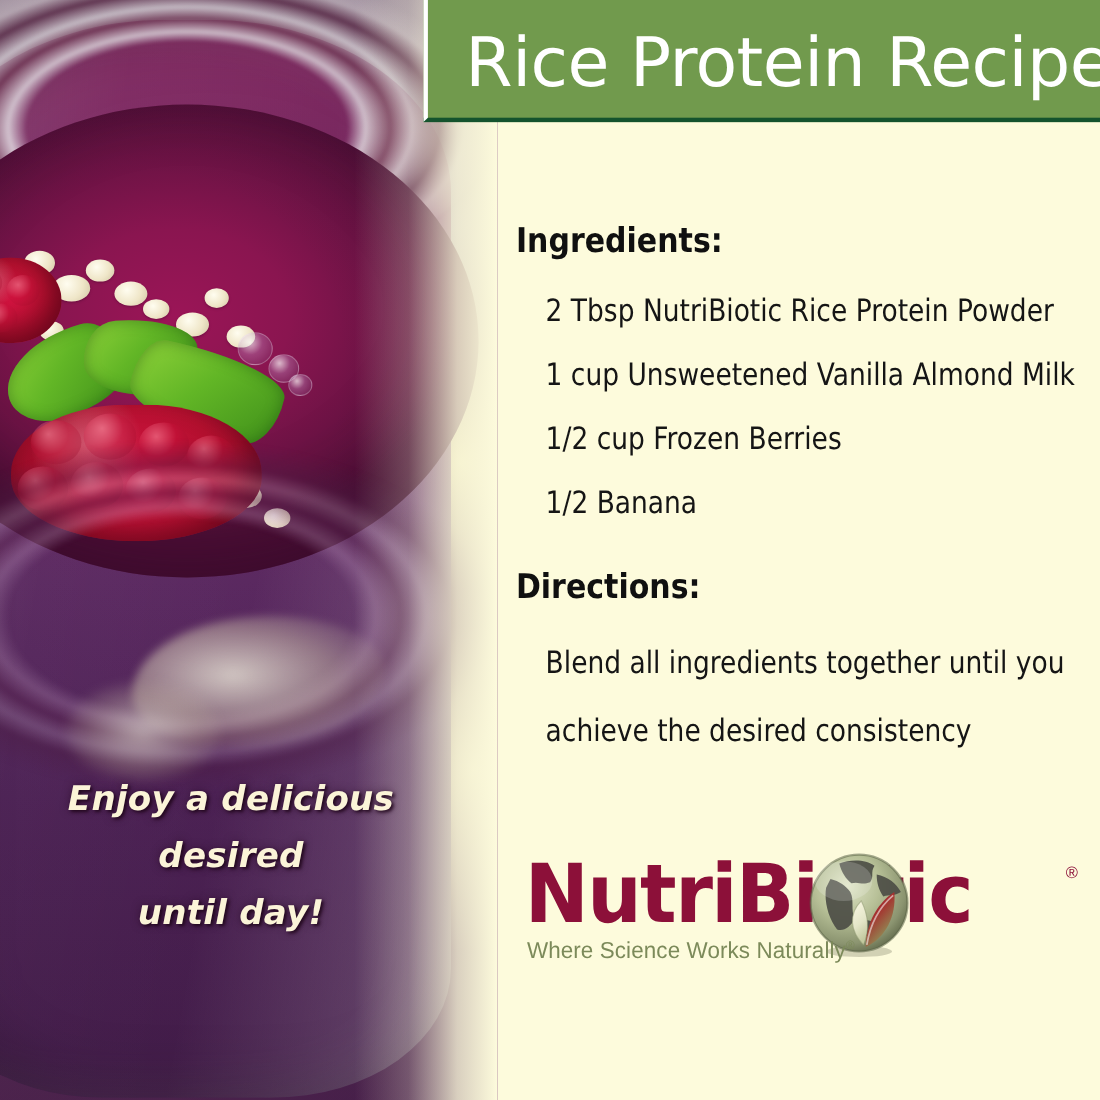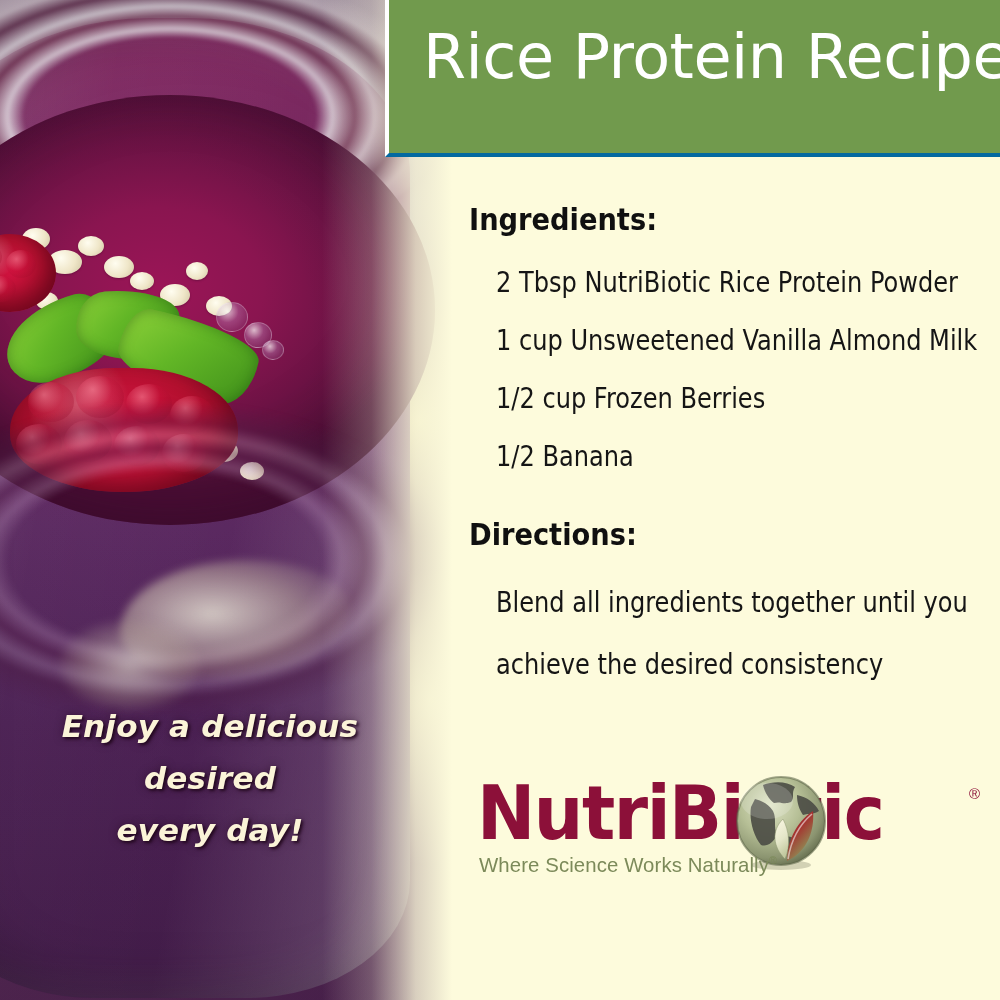--- a/index.html
+++ b/index.html
@@ -170,24 +170,24 @@
     color: #fbf4d8;
     text-shadow: 2px 2px 3px rgba(30,5,25,0.85), 0 0 8px rgba(40,10,35,0.6);
     letter-spacing: 0.2px;
   }
   .caption .cl { display: block; }
 
   
   .header-band {
     position: absolute;
     left: 385px; top: 0;
-    width: 615px; height: 157px;
+    width: 615px; height: 111px;
     background: #719a4d;
     border-left: 4px solid #ffffff;
-    border-bottom: 4px solid #0369a1;
+    border-bottom: 4px solid #14532d;
     box-sizing: border-box;
   }
   .header-title {
     position: absolute;
     left: 34px; top: 17px;
     font-family: "DejaVu Sans", sans-serif;
     font-weight: normal;
     font-size: 62px;
     line-height: 80px;
     color: #ffffff;
@@ -331,21 +331,21 @@
 
     <div class="ph-ring2"></div>
     <div class="ph-splash"></div>
     <div class="ph-splash2"></div>
     <div class="ph-blur-overlay"></div>
     <div class="ph-fade"></div>
 
     <div class="caption">
       <span class="cl">Enjoy a delicious</span>
       <span class="cl">desired</span>
-      <span class="cl">every day!</span>
+      <span class="cl">until day!</span>
     </div>
   </div>
 
   <div class="header-band">
     <div class="header-title">Rice Protein Recipe</div>
   </div>
 
   <div class="panel">
 
     <div class="section-head ing-head">Ingredients:</div>

